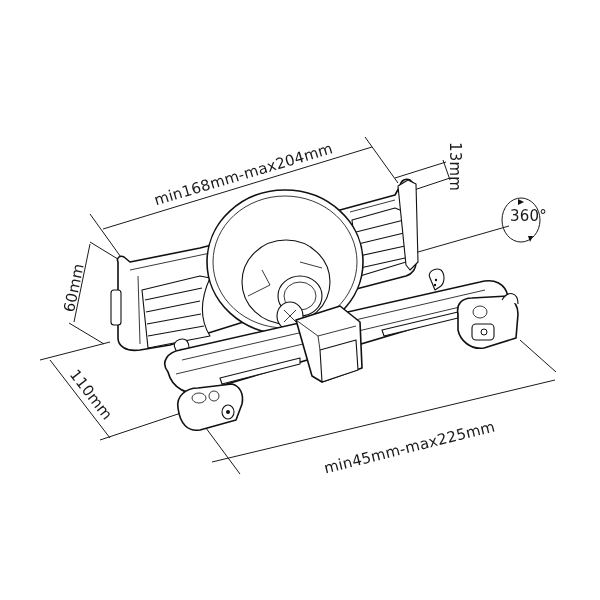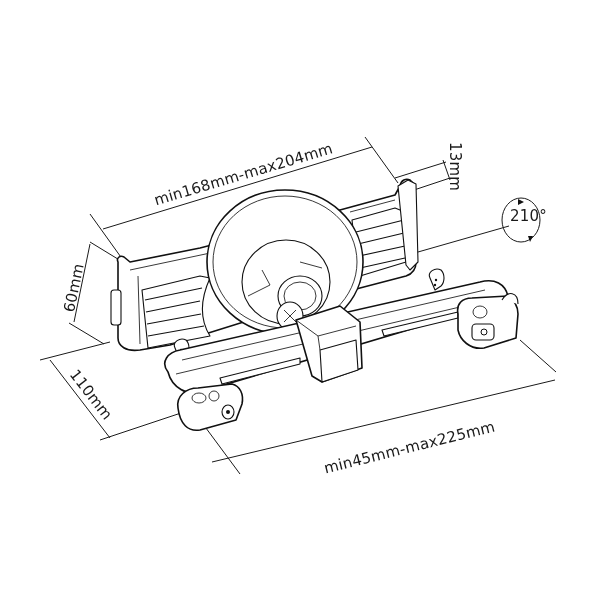--- a/index.html
+++ b/index.html
@@ -129,20 +129,20 @@
       <ellipse class="detail" cx="480" cy="312" rx="7" ry="6"></ellipse>
       <rect class="part2" x="472" y="324" width="22" height="16" rx="4"></rect>
       <circle cx="484" cy="332" r="3" fill="#fff" stroke="#111" stroke-width="1"></circle>
     </g>
   </svg>
 
   <span class="dim-text" style="left:152px; top:192px; transform: rotate(-16.5deg);">min168mm-max204mm</span>
 
   <span class="dim-text" style="left:464px; top:142px; transform: rotate(90deg);">13mm</span>
 
-  <span class="dim-text" style="left:510px; top:207px; font-size:15px;">210°</span>
+  <span class="dim-text" style="left:510px; top:207px; font-size:15px;">360°</span>
 
   <span class="dim-text" style="left:60px; top:310px; transform: rotate(-78deg);">60mm</span>
 
   <span class="dim-text" style="left:80px; top:366px; transform: rotate(52deg);">110mm</span>
 
   <span class="dim-text" style="left:322px; top:460px; transform: rotate(-14deg);">min45mm-max225mm</span>
 </div>
 
 </body></html>

